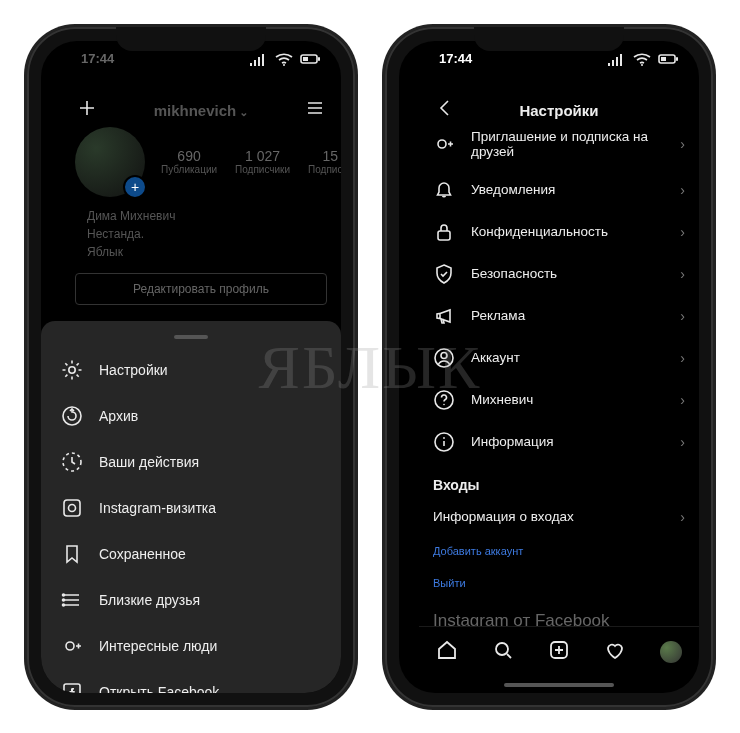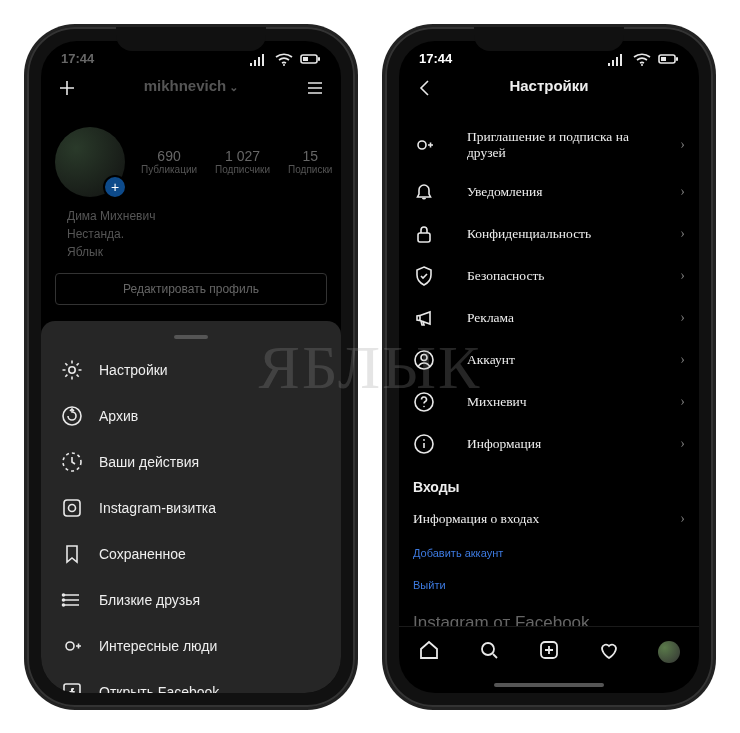--- a/index.html
+++ b/index.html
@@ -31,20 +31,21 @@
     overflow: hidden;
   }
   .screen {
     position: absolute;
     top: 14px; left: 14px; right: 14px; bottom: 14px;
     background: #000;
     border-radius: 36px;
     overflow: hidden;
     display: flex;
     flex-direction: column;
+    padding-left: 20px;
   }
   .notch {
     position: absolute;
     top: 0;
     left: 50%;
     transform: translateX(-50%);
     width: 150px;
     height: 24px;
     background: #111;
     border-bottom-left-radius: 16px;
@@ -63,21 +64,21 @@
     position: relative;
     z-index: 40;
   }
   .statusbar .right { display: flex; gap: 4px; align-items: center; }
   .dimmed .statusbar { color: #666; }
   .dimmed .header { color: #555; }
 
   .header {
     height: 42px;
     display: flex;
-    align-items: flex-start;
+    align-items: flex-end;
     justify-content: space-between;
     padding: 0 14px;
     color: #eee;
   }
   .header .title { font-size: 15px; font-weight: 600; flex: 1; text-align: center; }
   .header .side { width: 24px; display: flex; justify-content: center; }
   .chev-down { font-size: 11px; margin-left: 3px; color: inherit; }
 
   
   .profile-zone {
@@ -147,23 +148,22 @@
   
   .settings-list {
     flex: 1;
     overflow: hidden;
     color: #eee;
   }
   .settings-item {
     display: flex;
     align-items: center;
     padding: 10px 14px;
-    gap: 32px;
+    gap: 16px;
     font-size: 13.5px;
-    font-family: Liberation Serif, serif;
   }
   .settings-item .ic svg { stroke: #e8e8e8; }
   .settings-item .label { flex: 1; }
   .settings-item .chev { color: #777; font-size: 14px; }
   .section-header {
     padding: 14px 14px 6px 14px;
     font-size: 14px;
     font-weight: 600;
     color: #eee;
   }

